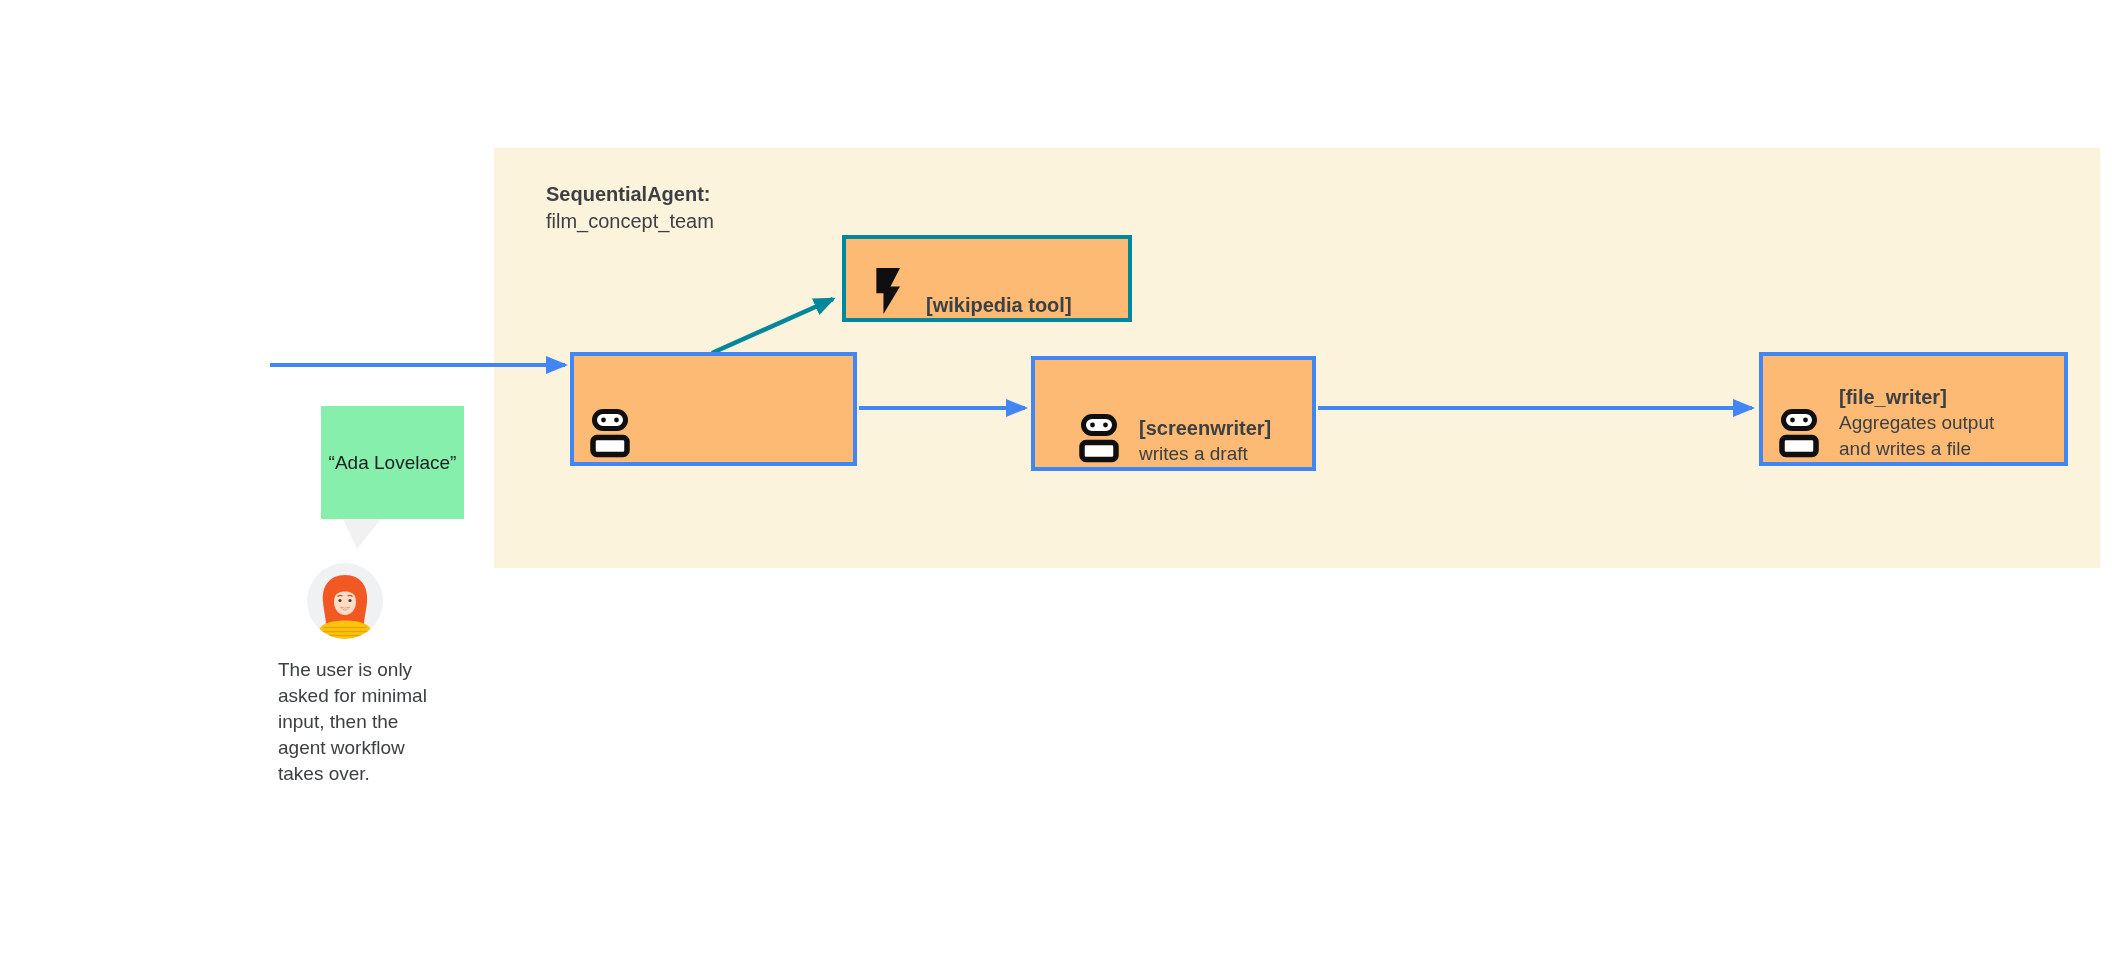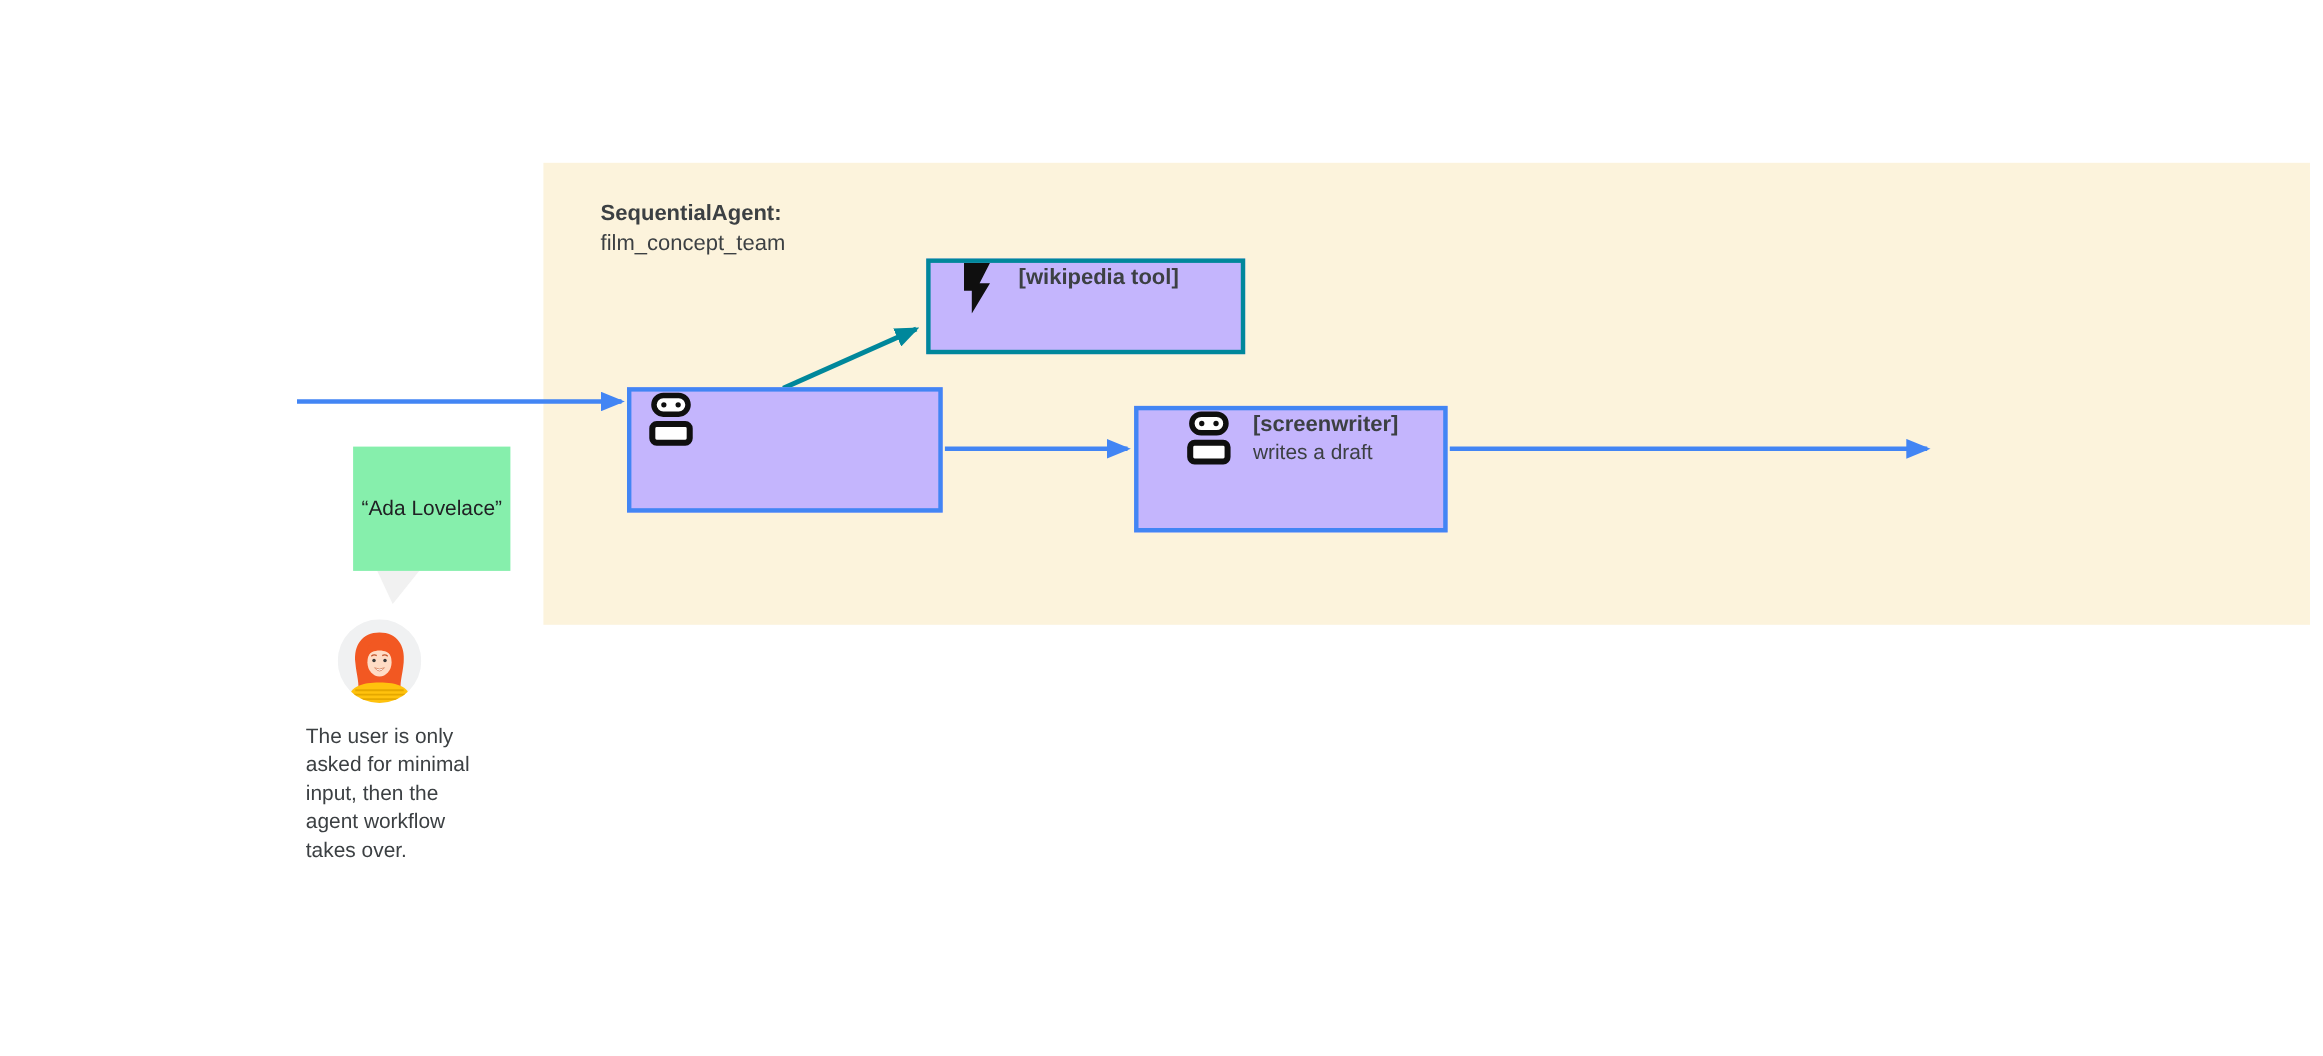--- a/index.html
+++ b/index.html
@@ -7,31 +7,31 @@
     position:relative;width:2112px;height:960px;background:#ffffff;
     font-family:"Liberation Sans", sans-serif;color:#3C4043;overflow:hidden;
   }
   .panel{
     position:absolute;left:494px;top:148px;width:1606px;height:420px;
     background:#FCF3DC;
   }
   .panel-label{position:absolute;left:546px;top:181px;font-size:20px;line-height:27px;}
   .panel-label .b{font-weight:700;}
   .node{
-    position:absolute;box-sizing:border-box;background:#c4b5fd;
-    border:4px solid #4285F4;display:flex;align-items:flex-start;gap:20px;
+    position:absolute;box-sizing:border-box;background:#fdba74;
+    border:4px solid #4285F4;display:flex;align-items:flex-end;gap:20px;
     padding:0 12px 0 16px;
   }
   .node .txt{font-size:19px;line-height:26px;color:#3C4043;}
   .node .txt .name{font-weight:700;font-size:20px;display:block;}
   .node-greeter{left:51px;top:338px;width:217px;height:141px;}
   .node-greeter .txt{width:122px;}
   .node-researcher{left:570px;top:352px;width:287px;height:114px;}
   .node-researcher .txt{width:170px;}
-  .node-screenwriter{left:1031px;top:369px;width:285px;height:115px;padding-left:44px;}
+  .node-screenwriter{left:1031px;top:356px;width:285px;height:115px;padding-left:44px;}
   .node-screenwriter .txt{width:180px;}
   .node-filewriter{left:1759px;top:352px;width:309px;height:114px;}
   .node-filewriter .txt{width:178px;}
   .node-tool{
     left:842px;top:235px;width:290px;height:87px;border-color:#00879B;
     gap:26px;padding-left:28px;
   }
   .node-tool .txt .name{font-size:20px;}
   .arrows{position:absolute;left:0;top:0;pointer-events:none;}
   .bubble{
@@ -107,20 +107,34 @@
         <circle cx="26.5" cy="12" r="2.4" fill="#0F0F0F"></circle>
         <rect x="3" y="29.5" width="34" height="17" rx="4" fill="#fff" stroke="#0F0F0F" stroke-width="5.5"></rect>
       </svg>
     </span>
     <div class="txt">
       <span class="name">[screenwriter]</span>
       <span>writes a draft</span>
     </div>
   </div>
 
+  <div class="node node-filewriter">
+    <span>
+      <svg width="40" height="50" viewBox="0 0 40 50">
+        <rect x="4.5" y="3.5" width="31" height="17" rx="8.5" fill="#fff" stroke="#0F0F0F" stroke-width="5"></rect>
+        <circle cx="13.5" cy="12" r="2.4" fill="#0F0F0F"></circle>
+        <circle cx="26.5" cy="12" r="2.4" fill="#0F0F0F"></circle>
+        <rect x="3" y="29.5" width="34" height="17" rx="4" fill="#fff" stroke="#0F0F0F" stroke-width="5.5"></rect>
+      </svg>
+    </span>
+    <div class="txt">
+      <span class="name">[file_writer]</span>
+      <span>Aggregates output and writes a file</span>
+    </div>
+  </div>
 
   <div class="bubble">
     <span>“Ada Lovelace”</span>
   </div>
   <div class="bubble-tail"></div>
 
   <div class="avatar">
     <svg width="76" height="76" viewBox="0 0 76 76">
       <defs>
           <clipPath id="avclip">

